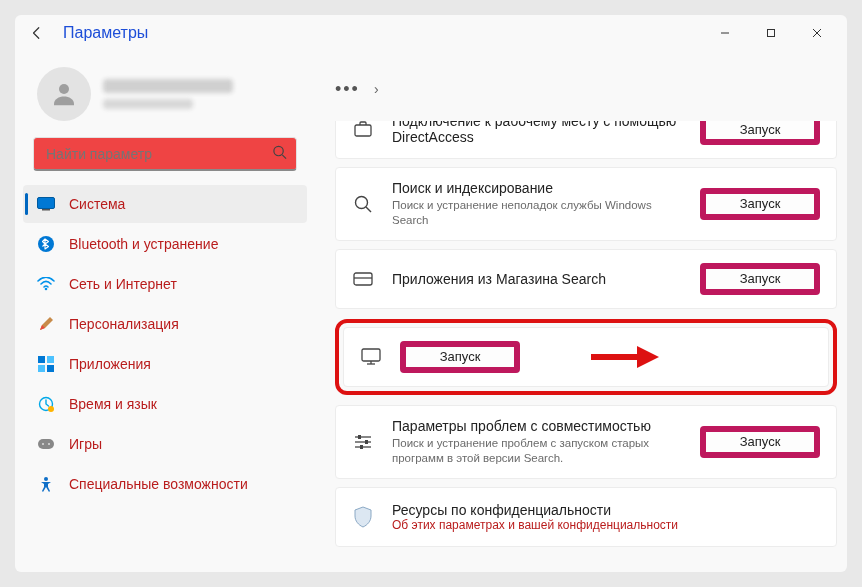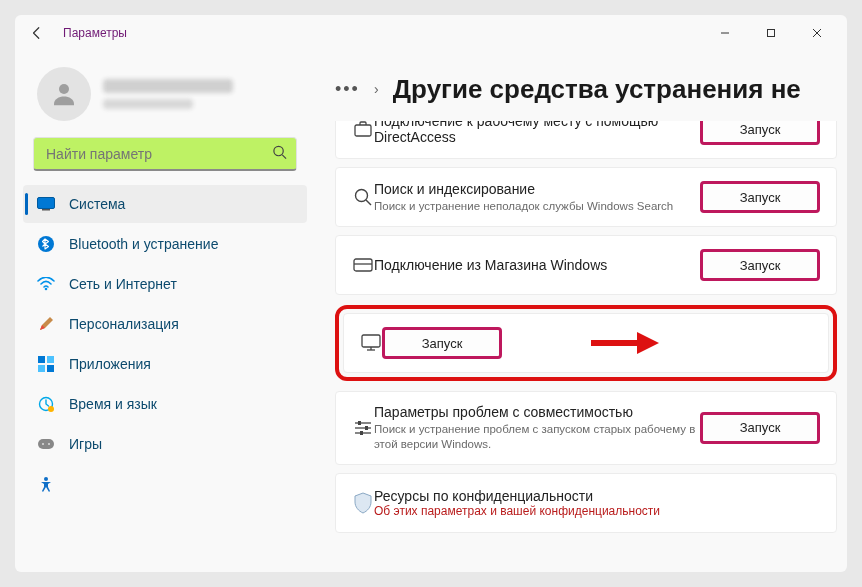--- a/index.html
+++ b/index.html
@@ -26,21 +26,21 @@
     align-items: center;
     padding: 0 8px;
     gap: 12px;
   }
   .titlebar .back-arrow {
     width: 28px; height: 28px;
     display: flex; align-items: center; justify-content: center;
     font-size: 14px; color: #444;
     cursor: pointer;
   }
-  .titlebar .title { font-size: 12px; color: #701a75; }
+  .titlebar .title { font-size: 16px; color: #1d4ed8; }
   .win-controls {
     margin-left: auto;
     display: flex;
     gap: 2px;
   }
   .win-btn {
     width: 44px; height: 28px;
     display: flex; align-items: center; justify-content: center;
     color: #444;
     cursor: pointer;
@@ -81,40 +81,40 @@
     filter: blur(2px);
   }
   .searchbox {
     margin: 0 14px 14px 14px;
     position: relative;
   }
   .searchbox input {
     width: 100%; height: 34px;
     border: 1px solid #e1e1e1;
     border-bottom: 2px solid #8a8a8a;
-    background: #bef264;
+    background: #ef4444;
     border-radius: 4px;
     padding: 0 34px 0 12px;
     font-size: 14px;
     outline: none;
   }
   .searchbox .search-ic {
     position: absolute; right: 10px; top: 50%; transform: translateY(-50%);
     color: #555;
   }
 
   .nav { display: flex; flex-direction: column; gap: 2px; padding: 0 4px; }
   .nav-item {
     display: flex; align-items: center;
     height: 38px;
     padding: 0 10px 0 14px;
     border-radius: 4px;
     cursor: pointer;
     font-size: 14px;
-    color: #0c4a6e;
+    color: #b91c1c;
     gap: 14px;
   }
   .nav-item.selected { background: #ededed; position: relative; }
   .nav-item.selected::before {
     content: ""; position: absolute; left: 2px; top: 8px; bottom: 8px;
     width: 3px; background: #0067c0; border-radius: 2px;
   }
   .nav-icon {
     width: 18px; height: 18px; flex-shrink: 0;
     display: flex; align-items: center; justify-content: center;
@@ -142,33 +142,34 @@
     display: flex; flex-direction: column; gap: 8px;
     overflow: hidden;
   }
   .card {
     background: #fff;
     border: 1px solid #ececec;
     border-radius: 4px;
     display: flex;
     align-items: center;
     padding: 12px 16px;
+    gap: 18px;
     min-height: 60px;
   }
   .card.cut-top { margin-top: -22px; }
   .card .ic {
     width: 22px; height: 22px; flex-shrink:0;
     display:flex;align-items:center;justify-content:center;color:#444;
   }
   .card .txt { flex: 1; min-width: 0; }
   .card .ttl { font-size: 14px; color: #222; }
   .card .sub { font-size: 11.5px; color: #6b6b6b; margin-top: 2px; line-height: 1.3;}
   .run-btn {
     height: 32px; min-width: 120px;
-    border: 3px solid #be185d; background: #fdfdfd;
+    border: 6px solid #be185d; background: #fdfdfd;
     border-radius: 4px;
     font-size: 13px; color: #222;
     cursor: pointer;
   }
   .card .priv-link { color: #b91c1c; font-size: 12px; cursor:pointer;}
 
   .highlight-frame {
     border: 4px solid #dd1111;
     border-radius: 12px;
     padding: 4px;
@@ -308,29 +309,29 @@
           </span>
           <span>Игры</span>
         </div>
         <div class="nav-item">
           <span class="nav-icon">
             <svg width="16" height="16" viewBox="0 0 16 16">
                 <circle cx="8" cy="3" r="2" fill="#1070c8"></circle>
                 <path d="M3 6h10l-3 2v3l2 4-1 1-3-5-3 5-1-1 2-4V8z" fill="#1070c8"></path>
               </svg>
           </span>
+          <span>Специальные возможности</span>
         </div>
       </div>
     </div>
 
     <div class="main">
       <div class="page-header">
         <span class="dots">•••</span>
         <span class="chev">›</span>
-        <h1>Другие средства устранения не</h1>
       </div>
 
       <div class="cards">
 
         <div class="card cut-top">
           <div class="ic">
             <svg width="20" height="18" viewBox="0 0 20 18">
                 <rect x="2" y="5" width="16" height="11" rx="1.5" stroke="#444" fill="none" stroke-width="1.3"></rect>
                 <path d="M7 5V3a1 1 0 011-1h4a1 1 0 011 1v2" stroke="#444" fill="none" stroke-width="1.3"></path>
               </svg>
@@ -356,21 +357,21 @@
         </div>
 
         <div class="card">
           <div class="ic">
             <svg width="20" height="16" viewBox="0 0 20 16">
                 <rect x="1" y="2" width="18" height="12" rx="2" stroke="#444" stroke-width="1.3" fill="none"></rect>
                 <line x1="1" y1="7" x2="19" y2="7" stroke="#444" stroke-width="1.3"></line>
               </svg>
           </div>
           <div class="txt">
-            <div class="ttl">Подключение из Магазина Windows</div>
+            <div class="ttl">Приложения из Магазина Search</div>
           </div>
           <button class="run-btn">Запуск</button>
         </div>
 
         <div class="highlight-frame">
           <div class="card">
             <div class="ic">
               <svg width="22" height="18" viewBox="0 0 22 18">
                   <rect x="2" y="1" width="18" height="12" rx="1.5" stroke="#444" stroke-width="1.3" fill="none"></rect>
                   <line x1="7" y1="16" x2="15" y2="16" stroke="#444" stroke-width="1.3"></line>
@@ -391,21 +392,21 @@
                 <line x1="2" y1="4" x2="18" y2="4" stroke="#444" stroke-width="1.3"></line>
                 <line x1="2" y1="9" x2="18" y2="9" stroke="#444" stroke-width="1.3"></line>
                 <line x1="2" y1="14" x2="18" y2="14" stroke="#444" stroke-width="1.3"></line>
                 <rect x="5" y="2" width="3" height="4" fill="#444"></rect>
                 <rect x="12" y="7" width="3" height="4" fill="#444"></rect>
                 <rect x="7" y="12" width="3" height="4" fill="#444"></rect>
               </svg>
           </div>
           <div class="txt">
             <div class="ttl">Параметры проблем с совместимостью</div>
-            <div class="sub">Поиск и устранение проблем с запуском старых рабочему в этой версии Windows.</div>
+            <div class="sub">Поиск и устранение проблем с запуском старых программ в этой версии Search.</div>
           </div>
           <button class="run-btn">Запуск</button>
         </div>
 
         <div class="card">
           <div class="ic">
             <svg width="20" height="22" viewBox="0 0 20 22">
                 <path d="M10 1l8 3v6c0 5-3.5 9-8 11C5.5 19 2 15 2 10V4l8-3z" fill="#dce7f2" stroke="#8aa8c4" stroke-width="1"></path>
               </svg>
           </div>

